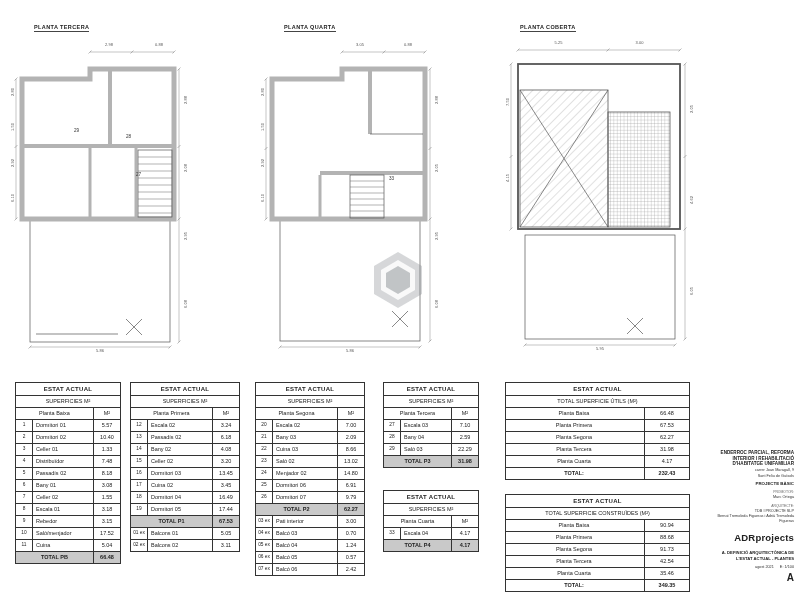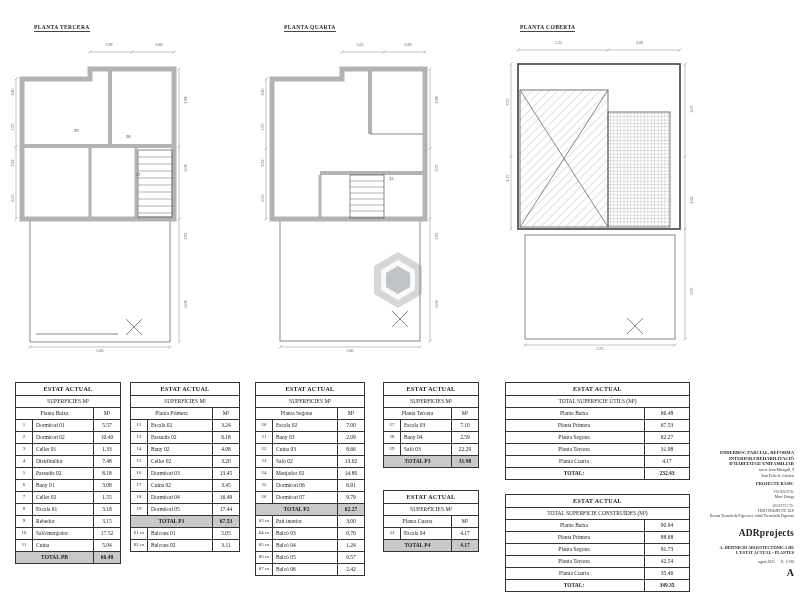--- a/index.html
+++ b/index.html
@@ -1,17 +1,17 @@
 <!DOCTYPE html>
 <html><head>
 <meta charset="utf-8">
 <style>
   html,body{margin:0;padding:0;}
   .sheet{position:relative;width:800px;height:600px;background:#ffffff;overflow:hidden;
-         font-family:Liberation Serif, serif;color:#222;}
+         font-family:Liberation Sans, sans-serif;color:#222;}
 
   
   .plan{position:absolute;}
   .plan-title{position:absolute;font-size:5.5px;font-weight:bold;letter-spacing:.4px;
               border-bottom:.5px solid #444;padding-bottom:1px;white-space:nowrap;}
   .plan svg{position:absolute;left:0;top:14px;}
   .room-label{position:absolute;font-size:4.6px;color:#333;}
   .dims{position:absolute;display:flex;color:#555;font-size:4px;line-height:1;pointer-events:none;}
   .dims-top,.dims-bottom{flex-direction:row;justify-content:space-around;align-items:center;}
   .dims-left,.dims-right{flex-direction:column;justify-content:space-around;align-items:center;}

